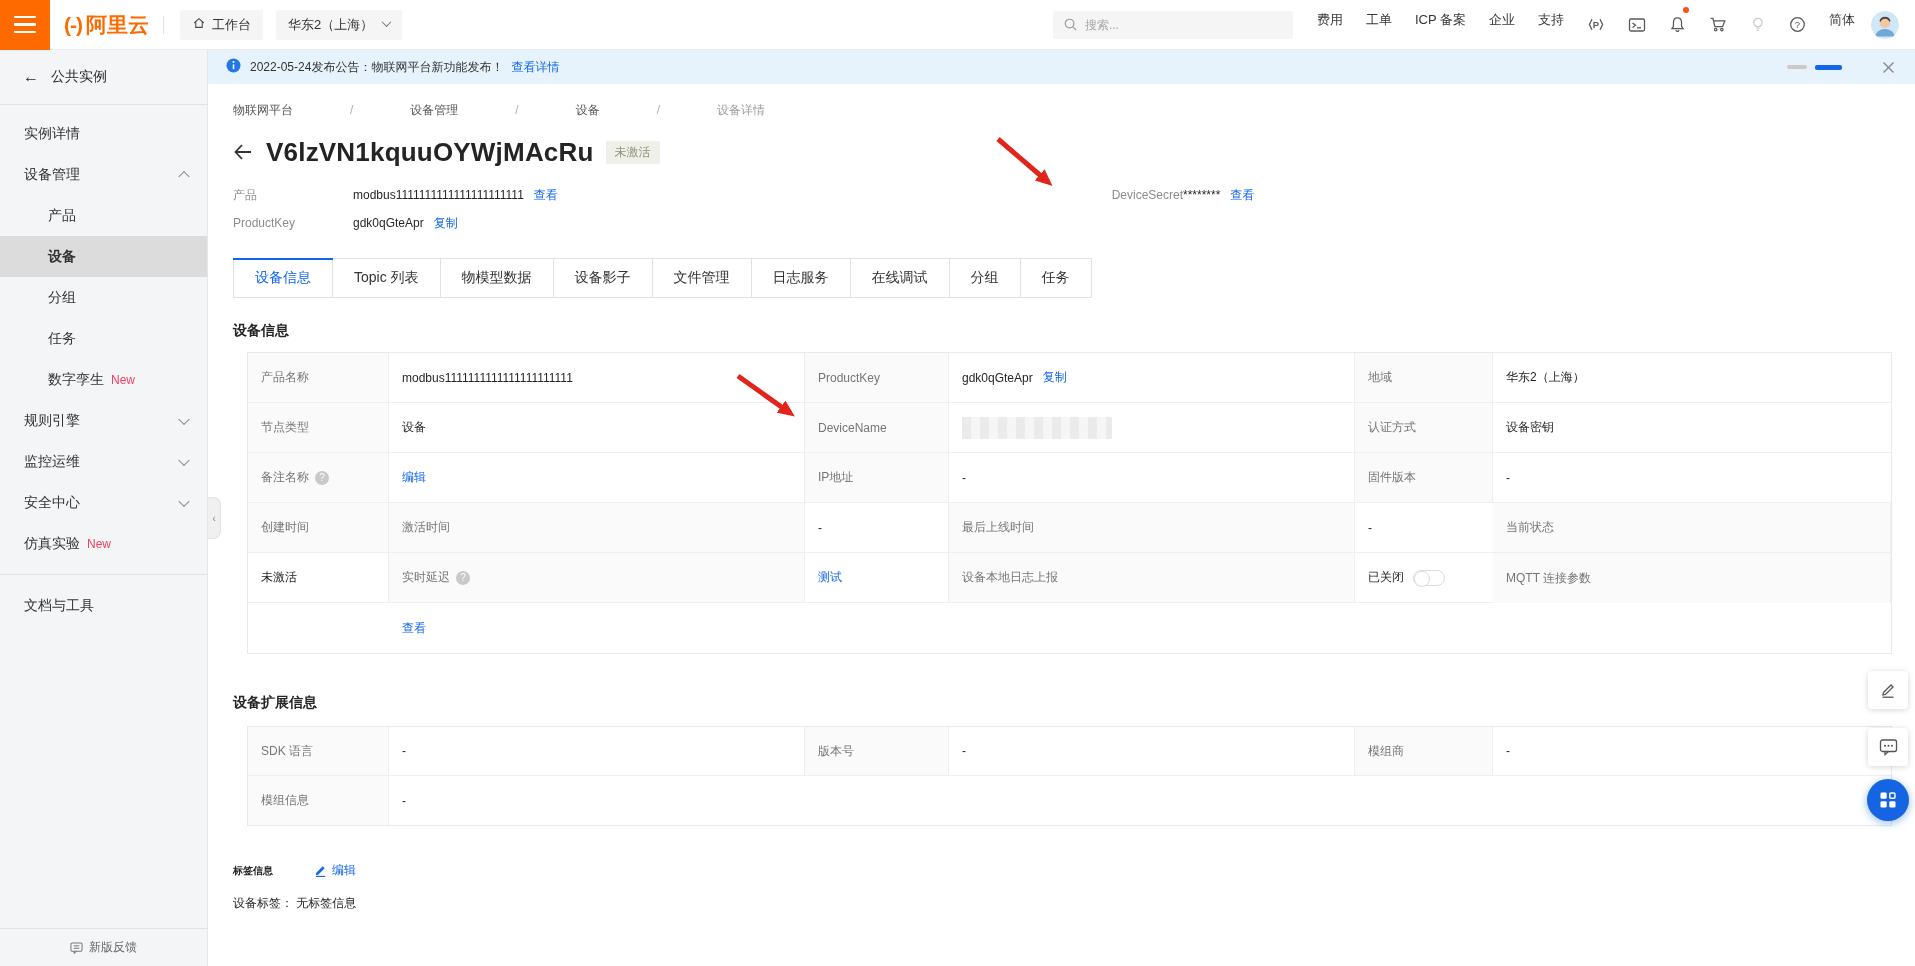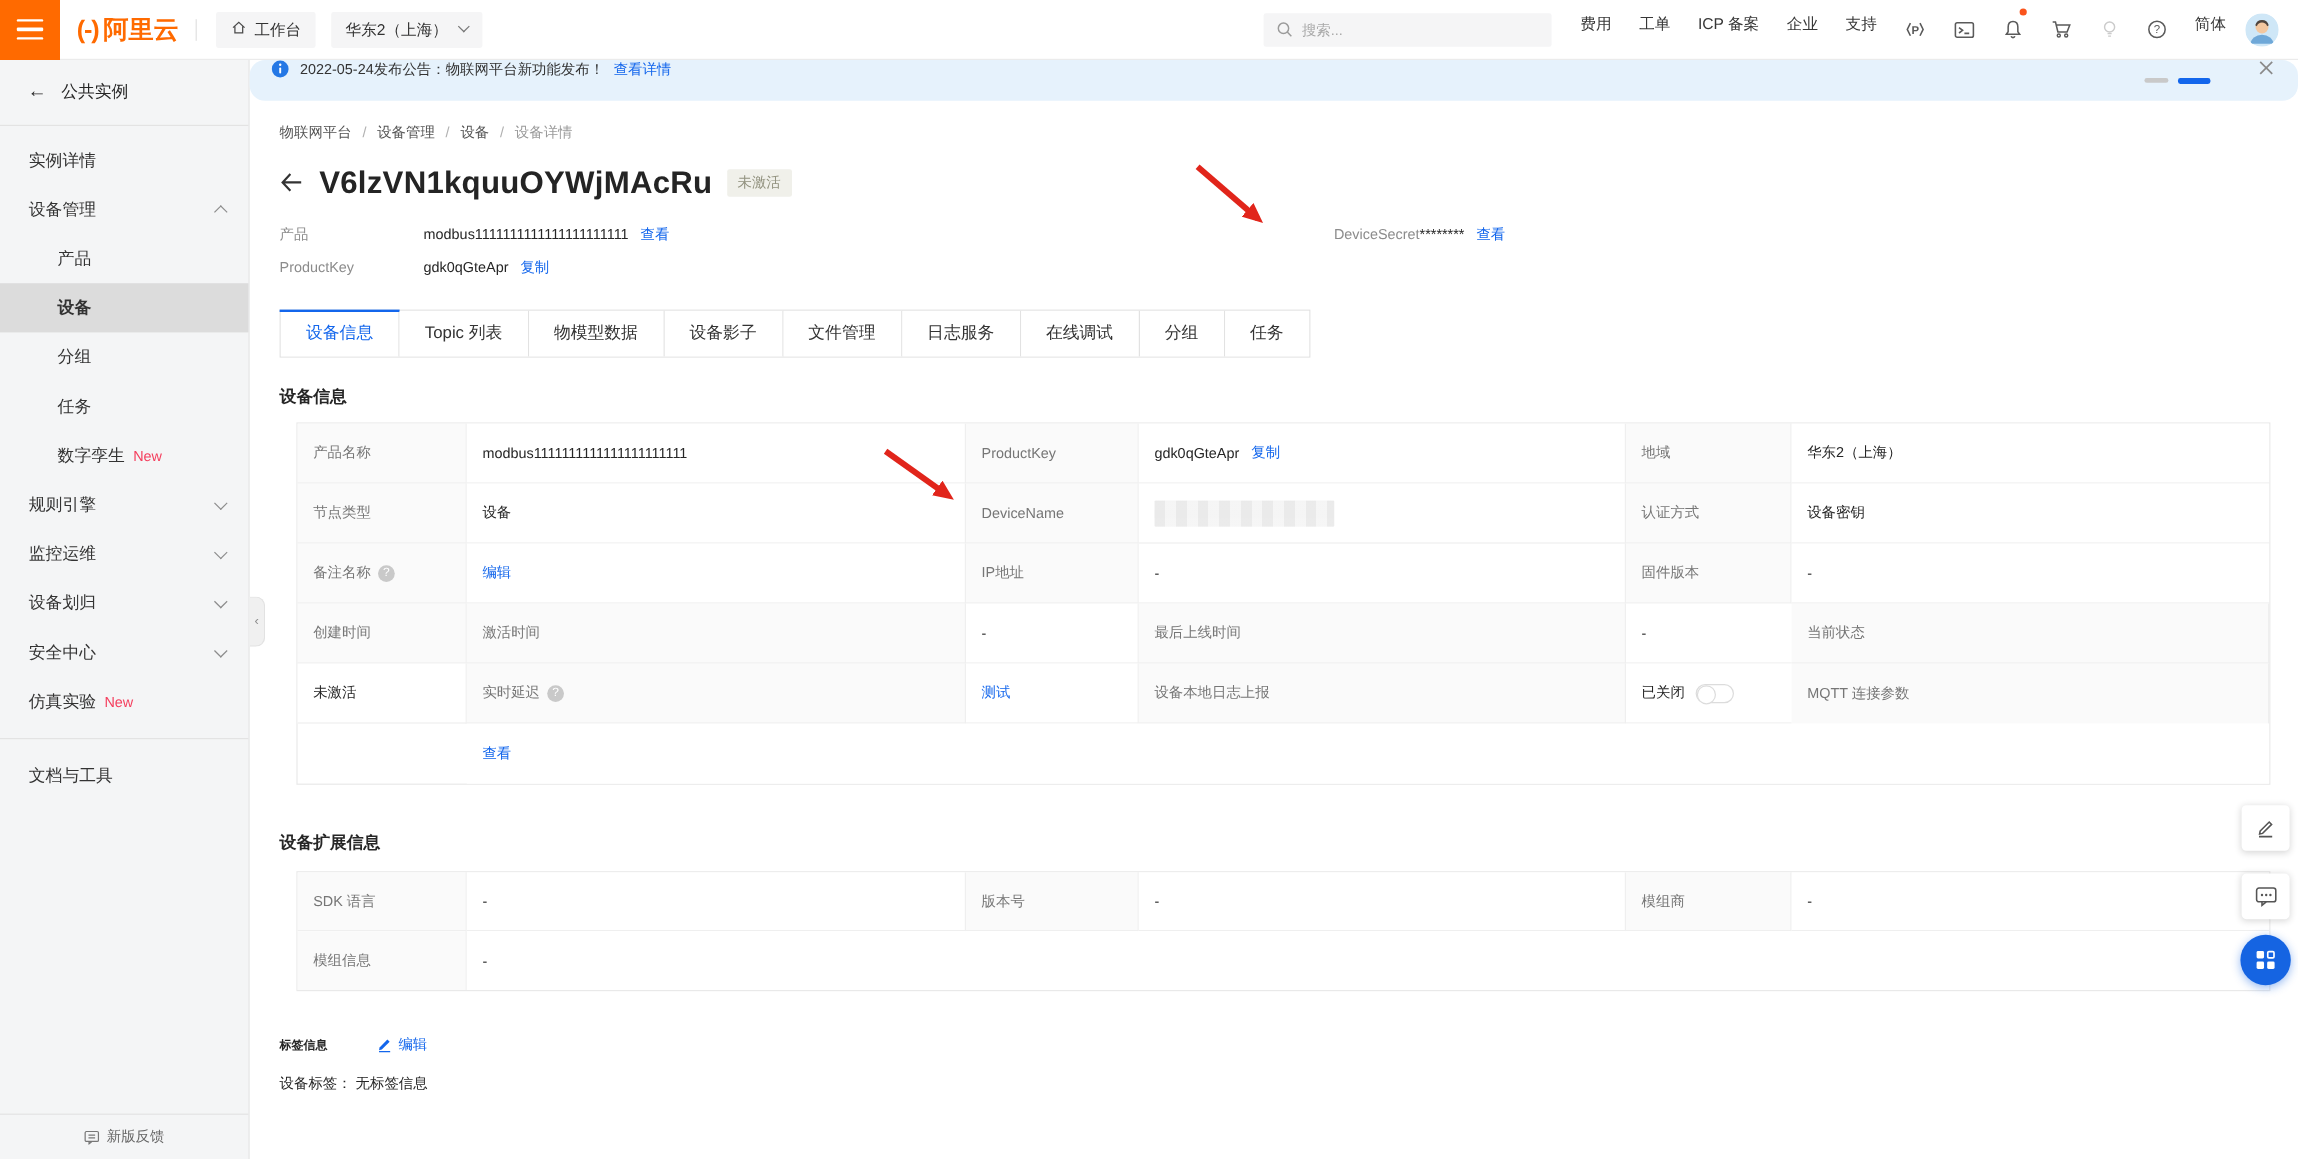--- a/index.html
+++ b/index.html
@@ -29,21 +29,21 @@
     font-family:"Liberation Sans","DejaVu Sans",sans-serif; }
   .searchbox input::placeholder { color:#a8a8a8; }
   .searchbox svg { position:absolute; left:10px; top:6.5px; }
   .tb-link { font-size:13px; color:#373737; margin-right:23px; cursor:pointer; white-space:nowrap; }
   .tb-ico { position:relative; margin-right:23px; cursor:pointer; display:flex; align-items:center; }
   .dot { position:absolute; right:-3px; top:-4px; width:6px; height:6px; border-radius:50%; background:#fa541c; }
   #avatar { width:28px; height:28px; border-radius:50%; overflow:hidden; cursor:pointer; margin-left:4px; }
 
   
   #notice { position:absolute; left:208px; top:50px; width:1707px; height:34px; background:#E6F2FC;
-    display:flex; padding:0 20px 0 18px; z-index:20;border-radius:13px; }
+    display:flex; align-items:center; padding:0 20px 0 18px; z-index:20; }
   #notice .ntext { font-size:12px; color:#333; margin-left:9px; }
   #notice .nlink { font-size:12px; margin-left:8px; }
   #notice .pager { margin-left:auto; display:flex; align-items:center; gap:8px; margin-right:40px; }
   #notice .bar-g { width:20px; height:4px; border-radius:2px; background:#c9c9c9; cursor:pointer; }
   #notice .bar-b { width:27px; height:5px; border-radius:2px; background:#1366EC; cursor:pointer; }
   #notice .nclose { cursor:pointer; display:flex; }
 
   
   #sidebar { position:absolute; left:0; top:50px; width:208px; height:916px; background:#f4f5f6;
     border-right:1px solid #e7e7e7; z-index:10; }
@@ -65,21 +65,21 @@
     border-top:1px solid #e3e3e3; display:flex; align-items:center; justify-content:center;
     gap:6px; font-size:12px; color:#666; cursor:pointer; }
   #collapse-handle { position:absolute; left:208px; top:497px; width:13px; height:42px;
     background:#f0f0f0; border:1px solid #e2e2e2; border-left:none; border-radius:0 8px 8px 0;
     display:flex; align-items:center; justify-content:center; color:#8c8c8c; font-size:11px;
     cursor:pointer; z-index:25; }
 
   
   #main { position:absolute; left:208px; top:84px; width:1707px; height:882px; background:#fff;
     padding:18px 23px 0 25px; }
-  .breadcrumb { font-size:12px; height:16px; display:flex; align-items:center; }
+  .breadcrumb { font-size:12px; height:16px; display:flex; align-items:center;gap:48px; }
   .breadcrumb .bc { color:#555; cursor:pointer; }
   .breadcrumb .bc.last { color:#9b9b9b; cursor:default; }
   .breadcrumb .sep { color:#b0b0b0; margin:0 9px; }
 
   .title-row { margin-top:16px; height:36px; display:flex; align-items:center; }
   .title-back { cursor:pointer; display:flex; margin-right:13px; }
   .page-title { font-size:26px; font-weight:700; color:#242424; letter-spacing:.2px; }
   .status-pill { margin-left:12px; background:#f0f0ea; color:#92927f; font-size:12px;
     padding:3px 9px; border-radius:2px; }
 
@@ -260,21 +260,20 @@
   <div class="side-list">
     <div class="s-item"><span>实例详情</span></div>
     <div class="s-item"><span>设备管理</span><i class="chev up"></i></div>
     <div class="s-item sub"><span>产品</span></div>
     <div class="s-item sub active"><span>设备</span></div>
     <div class="s-item sub"><span>分组</span></div>
     <div class="s-item sub"><span>任务</span></div>
     <div class="s-item sub"><span>数字孪生</span><span class="s-badge">New</span></div>
     <div class="s-item"><span>规则引擎</span><i class="chev down"></i></div>
     <div class="s-item"><span>监控运维</span><i class="chev down"></i></div>
-    <div class="s-item"><span>设备划归</span><i class="chev down"></i></div>
     <div class="s-item"><span>安全中心</span><i class="chev down"></i></div>
     <div class="s-item"><span>仿真实验</span><span class="s-badge">New</span></div>
     <div class="s-divider"></div>
     <div class="s-item"><span>文档与工具</span></div>
   </div>
   <div class="side-feedback">
     <svg width="13" height="12" viewBox="0 0 14 13">
         <rect x="1" y="1" width="12" height="9" rx="1.2" fill="none" stroke="#777" stroke-width="1.1"></rect>
         <path d="M4.5 10 L4.5 12.2 L7 10" fill="none" stroke="#777" stroke-width="1.1"></path>
         <line x1="4" y1="4.2" x2="10" y2="4.2" stroke="#777" stroke-width="1.1"></line>

